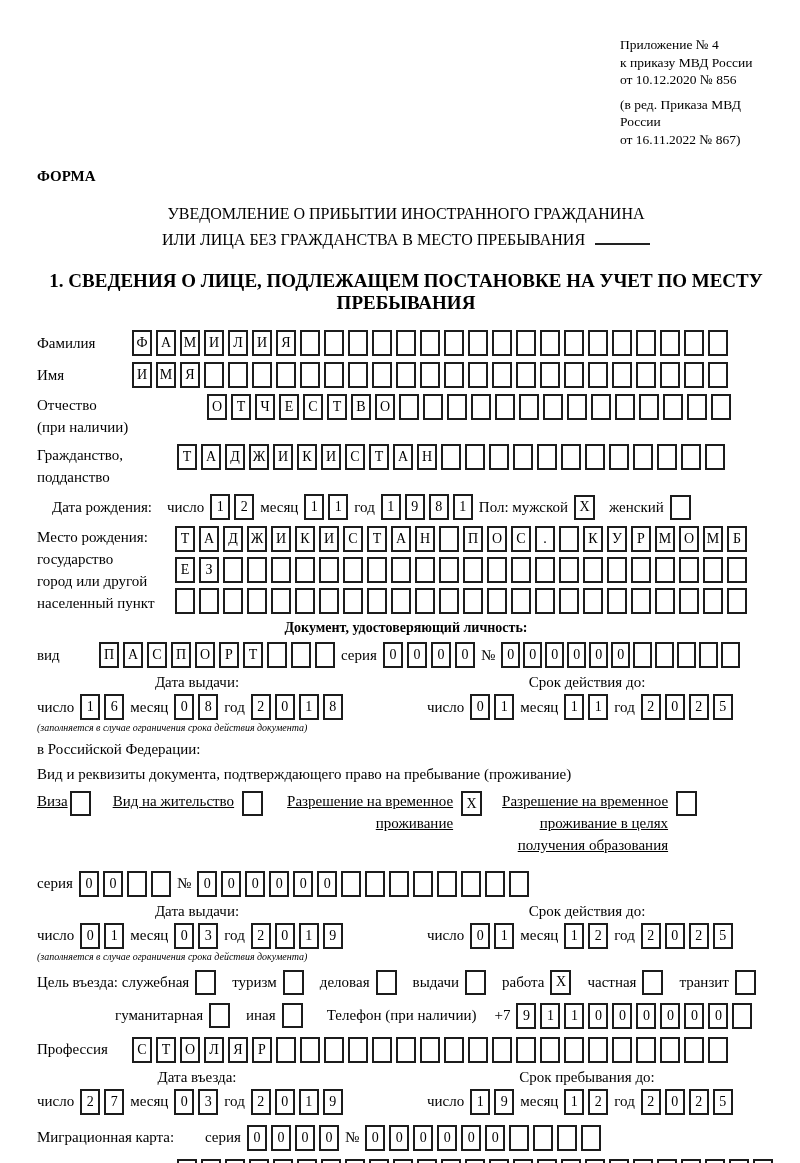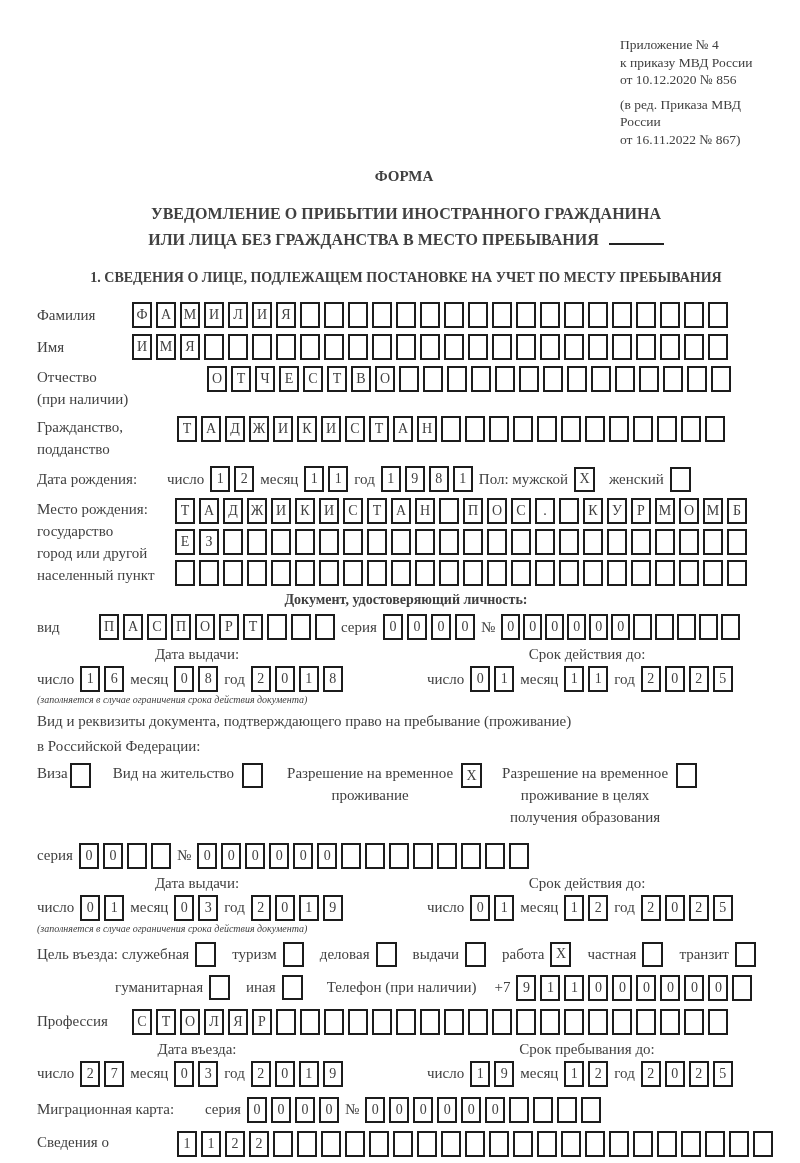--- a/index.html
+++ b/index.html
@@ -1,28 +1,28 @@
 <!DOCTYPE html>
 <html><head>
 <meta charset="utf-8">
 <style>
   html,body { margin:0; padding:0; background:#888; }
   .page {
-    width:800px; height:1163px; margin:0 auto; background:#fff; color:#404040;
+    width:800px; height:1163px; margin:0 auto; background:#fff; color:#000000;
     box-sizing:border-box; padding:36px 25px 20px 37px; overflow:hidden;
     font-family:"Liberation Serif","DejaVu Serif",serif; font-size:15px; position:relative;
   }
   
   .topright { margin-left:583px; font-size:13.5px; line-height:1.3; }
   .topright .ed { margin-top:7px; }
-  .forma { text-align:center; font-weight:bold; font-size:15px; margin:20px 4px 16px 0; }
+  .forma { text-align:left; font-weight:bold; font-size:15px; margin:20px 4px 16px 0; }
   
-  .title { text-align:center; font-weight:bold; font-size:16px; line-height:1.6; margin-bottom:18px; }
+  .title { text-align:center; font-weight:normal; font-size:16px; line-height:1.6; margin-bottom:18px; }
   .blank { display:inline-block; width:55px; border-bottom:2px solid #222; margin-left:10px; vertical-align:baseline; }
-  .sect  { text-align:center; font-weight:bold; font-size:14px; margin-bottom:16px; }
+  .sect  { text-align:center; font-weight:bold; font-size:19px; margin-bottom:16px; }
   
   .frow { display:flex; align-items:center; margin-bottom:6px; white-space:nowrap; }
   .frow.top { align-items:flex-start; }
   .lab { flex:none; }
   .w95 { width:95px; } .w60 { width:62px; } .w138 { width:138px; line-height:22px; }
   .w140 { width:140px; line-height:22px; } .w170 { width:170px; line-height:22px; } .w168 { width:168px; }
   .dl { margin:0 6px; flex:none; }
   .dl0 { margin-right:6px; flex:none; }
   
   .cellrow { display:flex; flex:none; }
@@ -44,21 +44,21 @@
   .dcol1 { flex:none; width:390px; }
   .dcol2 { flex:none; }
   .dhead { text-align:center; width:320px; margin-bottom:3px; }
   .dhead2 { text-align:center; width:300px; margin-bottom:3px; margin-left:10px; }
   .dline { display:flex; align-items:center; }
   .note { text-align:left; font-size:10px; margin:2px 0 8px 0;font-style:italic; }
   .plain { margin-bottom:8px; }
   
   .permits { display:flex; align-items:flex-start; margin:4px 0 14px 0; }
   .pitem { display:flex; align-items:flex-start; }
-  .ptxt { text-align:center; line-height:1.45; margin-right:8px; }
+  .ptxt { text-align:right; line-height:1.45; margin-right:8px;text-decoration:underline; }
 </style>
 </head>
 <body>
 
 <div class="page">
 
   <div class="topright">
     <div>Приложение № 4</div>
     <div>к приказу МВД России</div>
     <div>от 10.12.2020 № 856</div>
@@ -192,21 +192,21 @@
         <span class="cell"></span>
         <span class="cell"></span>
         <span class="cell"></span>
         <span class="cell"></span>
         <span class="cell"></span>
         <span class="cell"></span>
         <span class="cell"></span>
       </div>
   </div>
 
-  <div class="frow" style="margin-top:4px;">
+  <div class="frow" style="margin-top:4px;text-align:center;">
     <span class="lab" style="width:130px;">Дата рождения:</span>
     <span class="dl0">число</span>
     <div class="cellrow">
         <span class="cell">1</span>
         <span class="cell">2</span>
       </div>
     <span class="dl">месяц</span>
     <div class="cellrow">
         <span class="cell">1</span>
         <span class="cell">1</span>
@@ -393,22 +393,22 @@
             <span class="cell">2</span>
             <span class="cell">0</span>
             <span class="cell">2</span>
             <span class="cell">5</span>
           </div>
       </div>
     </div>
   </div>
   <div class="note">(заполняется в случае ограничения срока действия документа)</div>
 
+  <div class="plain">в Российской Федерации:</div>
   <div class="plain">Вид и реквизиты документа, подтверждающего право на пребывание (проживание)</div>
-  <div class="plain">в Российской Федерации:</div>
 
   <div class="permits">
     <div class="pitem">
       <span class="ptxt" style="margin-right:2px;">Виза</span>
       <span class="cbx"></span>
     </div>
     <div class="pitem" style="margin-left:22px;">
       <span class="ptxt">Вид на жительство</span>
       <span class="cbx"></span>
     </div>

